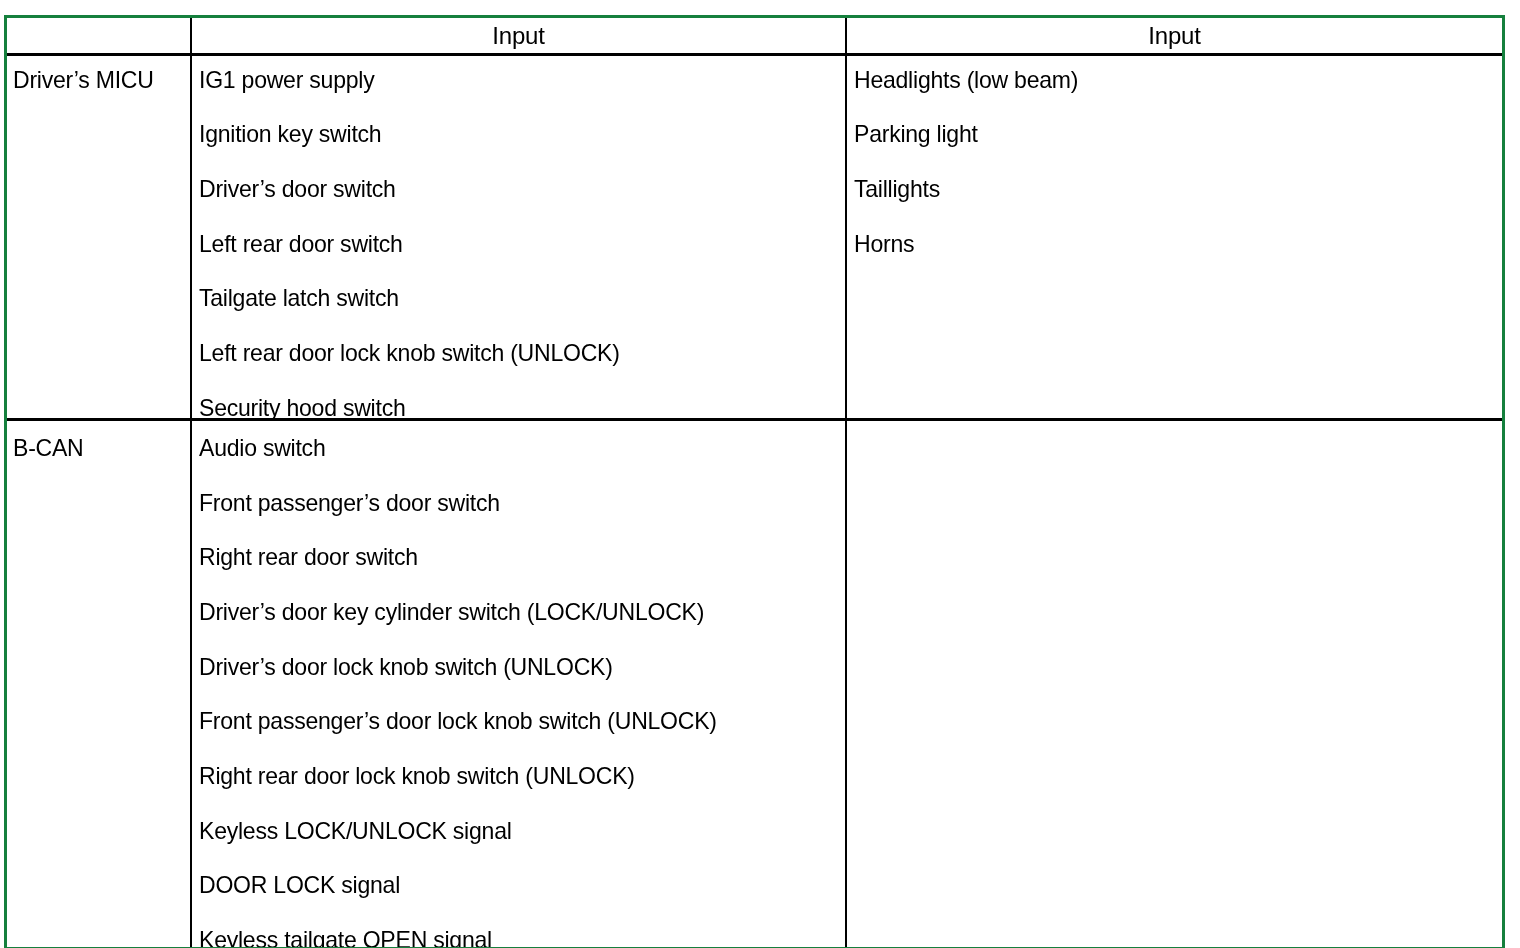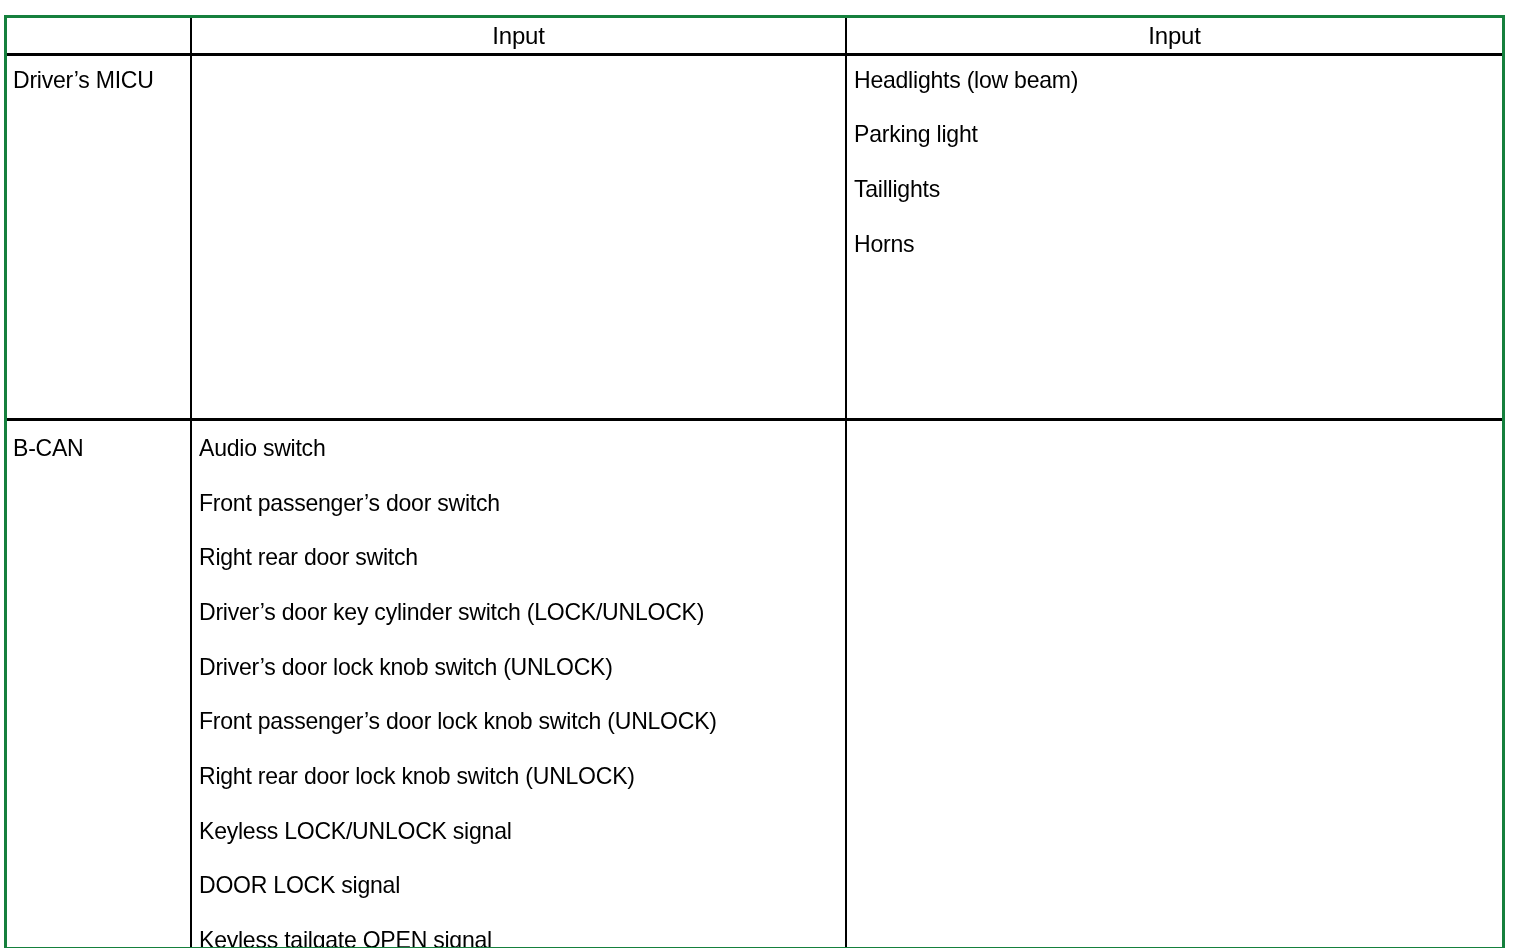--- a/index.html
+++ b/index.html
@@ -139,20 +139,29 @@
   <div class="header-row">
     <div class="header-cell corner"></div>
     <div class="header-cell input">Input</div>
     <div class="header-cell output">Input</div>
   </div>
 
   <div class="section micu">
     <div class="cell label">
       <div class="entry">Driver’s MICU</div>
     </div>
+    <div class="cell input">
+      <div class="entry">IG1 power supply</div>
+      <div class="entry">Ignition key switch</div>
+      <div class="entry">Driver’s door switch</div>
+      <div class="entry">Left rear door switch</div>
+      <div class="entry">Tailgate latch switch</div>
+      <div class="entry">Left rear door lock knob switch (UNLOCK)</div>
+      <div class="entry">Security hood switch</div>
+    </div>
     <div class="cell output">
       <div class="entry">Headlights (low beam)</div>
       <div class="entry">Parking light</div>
       <div class="entry">Taillights</div>
       <div class="entry">Horns</div>
     </div>
   </div>
 
   <div class="section bcan">
     <div class="cell label">

